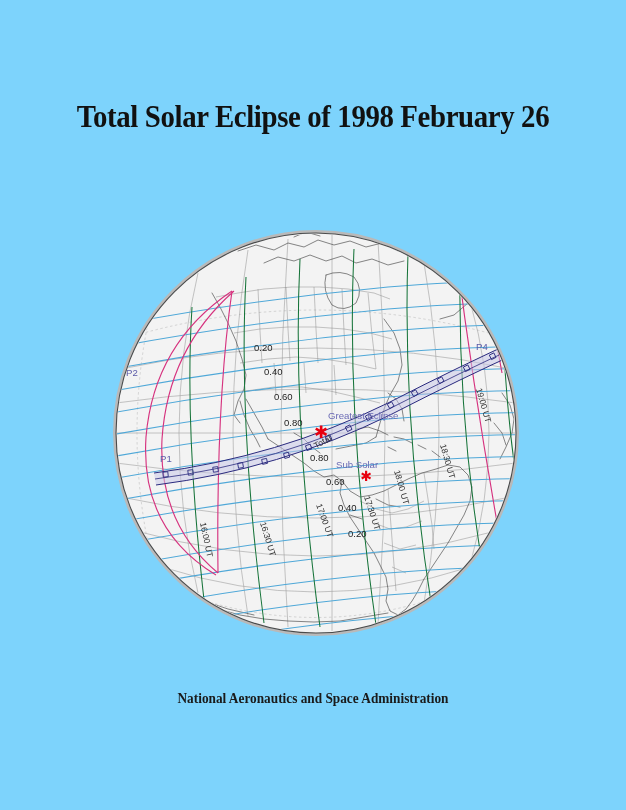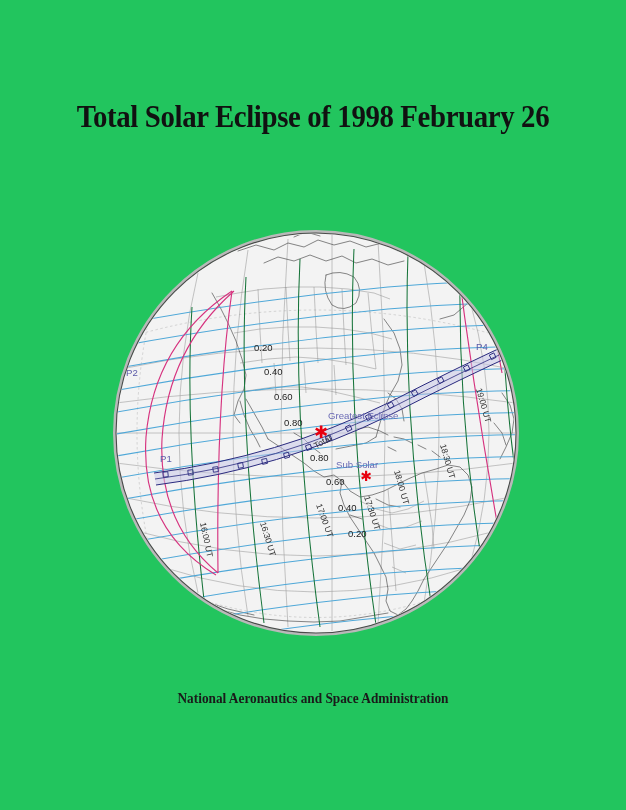--- a/index.html
+++ b/index.html
@@ -12,21 +12,21 @@
     width: 626px;
     height: 810px;
     position: relative;
     overflow: hidden;
     font-family: "Liberation Sans", sans-serif;
   }
 
   .page {
     position: absolute;
     inset: 0;
-    background: #22c55e;
+    background: #7dd3fc;
   }
 
   
   .title {
     position: absolute;
     top: 99px;
     left: 0;
     width: 626px;
     text-align: center;
     font-family: "Liberation Serif", serif;

